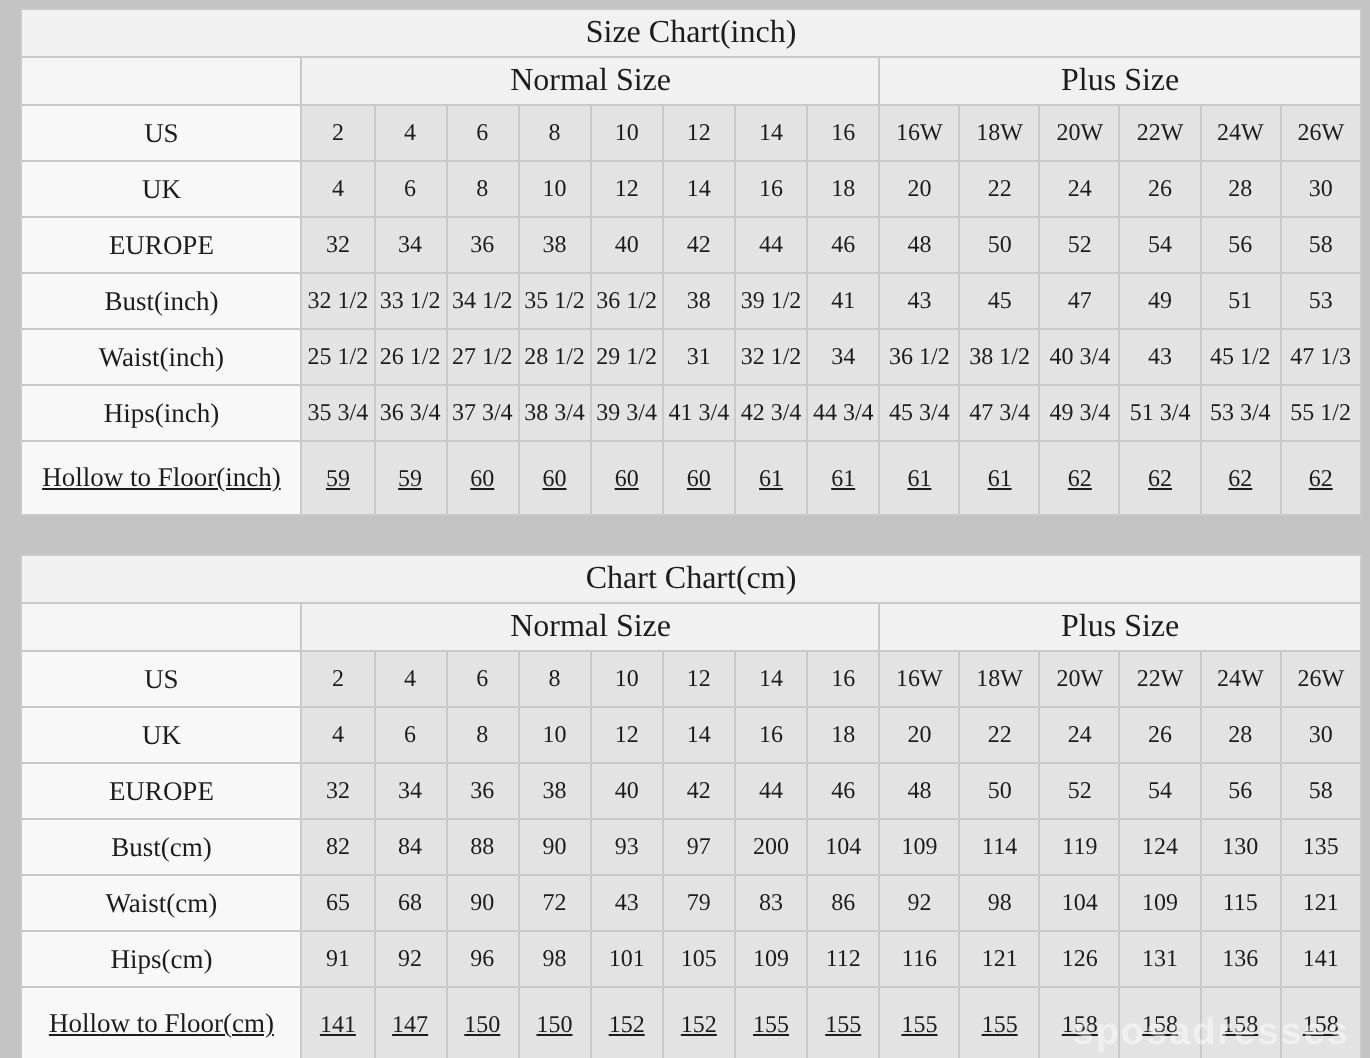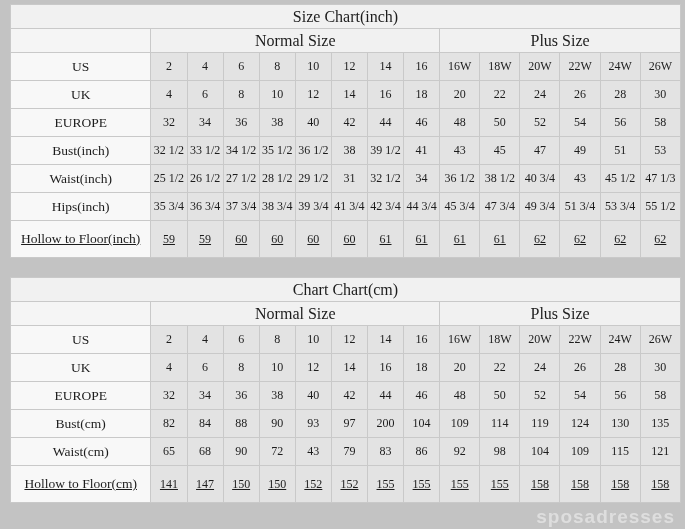--- a/index.html
+++ b/index.html
@@ -314,20 +314,37 @@
           <td class="data-cell">79</td>
           <td class="data-cell">83</td>
           <td class="data-cell">86</td>
           <td class="data-cell">92</td>
           <td class="data-cell">98</td>
           <td class="data-cell">104</td>
           <td class="data-cell">109</td>
           <td class="data-cell">115</td>
           <td class="data-cell">121</td>
         </tr>
+        <tr>
+          <th class="label-cell">Hips(cm)</th>
+          <td class="data-cell">91</td>
+          <td class="data-cell">92</td>
+          <td class="data-cell">96</td>
+          <td class="data-cell">98</td>
+          <td class="data-cell">101</td>
+          <td class="data-cell">105</td>
+          <td class="data-cell">109</td>
+          <td class="data-cell">112</td>
+          <td class="data-cell">116</td>
+          <td class="data-cell">121</td>
+          <td class="data-cell">126</td>
+          <td class="data-cell">131</td>
+          <td class="data-cell">136</td>
+          <td class="data-cell">141</td>
+        </tr>
         <tr class="tall">
           <th class="label-cell">Hollow to Floor(cm)</th>
           <td class="data-cell">141</td>
           <td class="data-cell">147</td>
           <td class="data-cell">150</td>
           <td class="data-cell">150</td>
           <td class="data-cell">152</td>
           <td class="data-cell">152</td>
           <td class="data-cell">155</td>
           <td class="data-cell">155</td>

